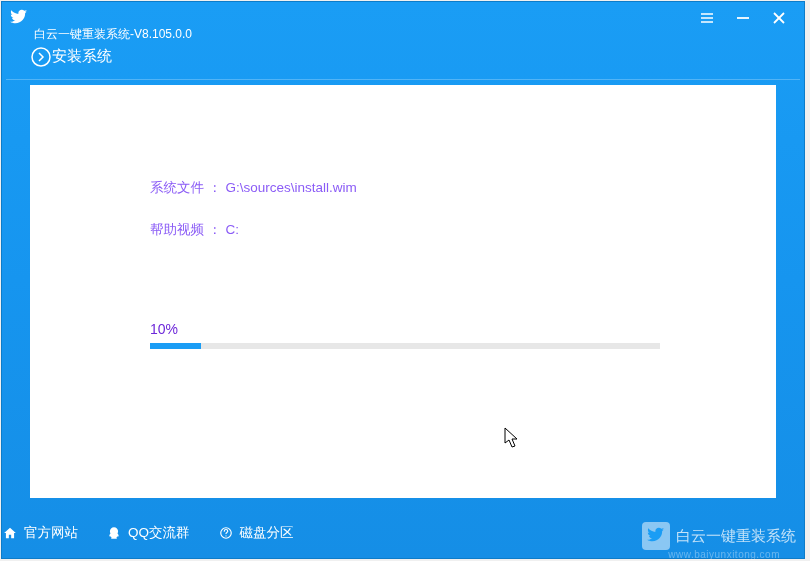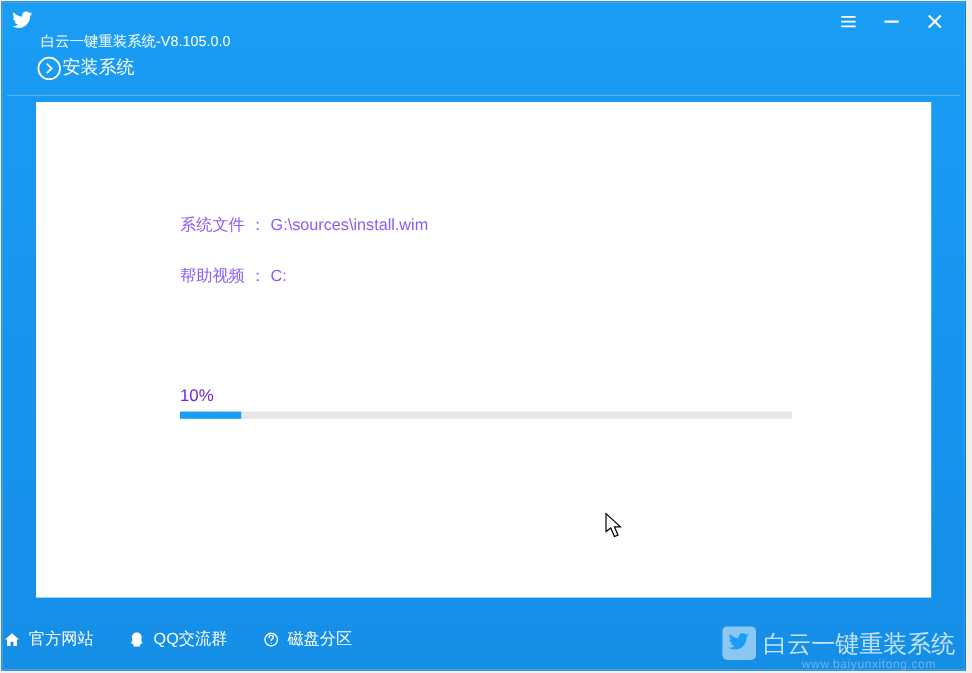--- a/index.html
+++ b/index.html
@@ -107,21 +107,21 @@
     .footer-link { display: flex; align-items: center; gap: 6px; cursor: pointer; }
     .footer-link .ficon { width: 16px; height: 16px; display: flex; align-items: center; justify-content: center; }
     .watermark {
       position: absolute;
       right: 8px;
       bottom: 8px;
       display: flex;
       align-items: center;
       gap: 6px;
       color: rgba(255,255,255,0.75);
-      font-size: 20px;
+      font-size: 15px;
       font-weight: 300;
       pointer-events: none;
     }
     .watermark-box {
       width: 28px; height: 28px;
       background: rgba(255,255,255,0.5);
       border-radius: 4px;
       display: flex; align-items: center; justify-content: center;
     }
     .watermark-url {

